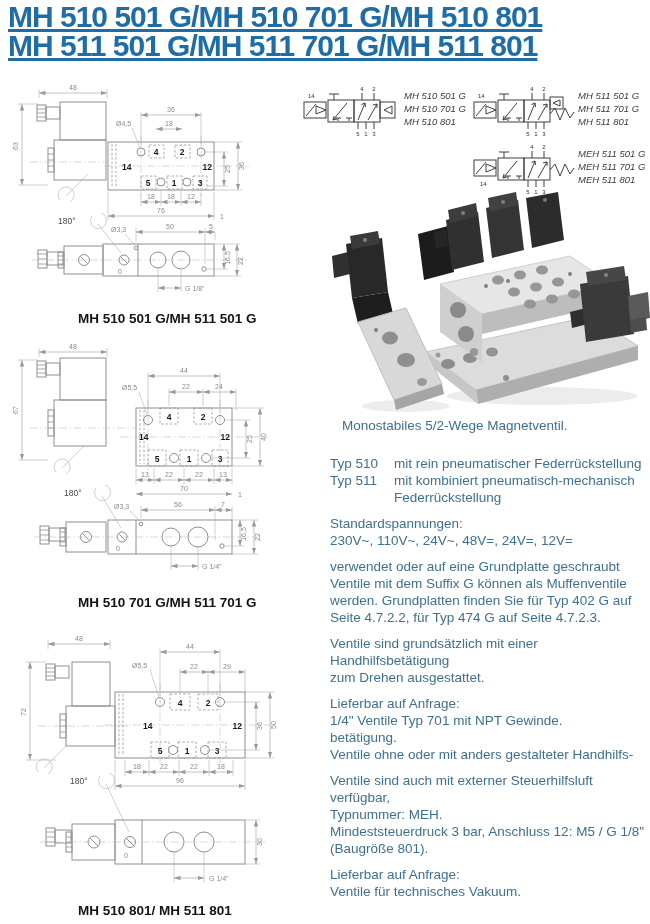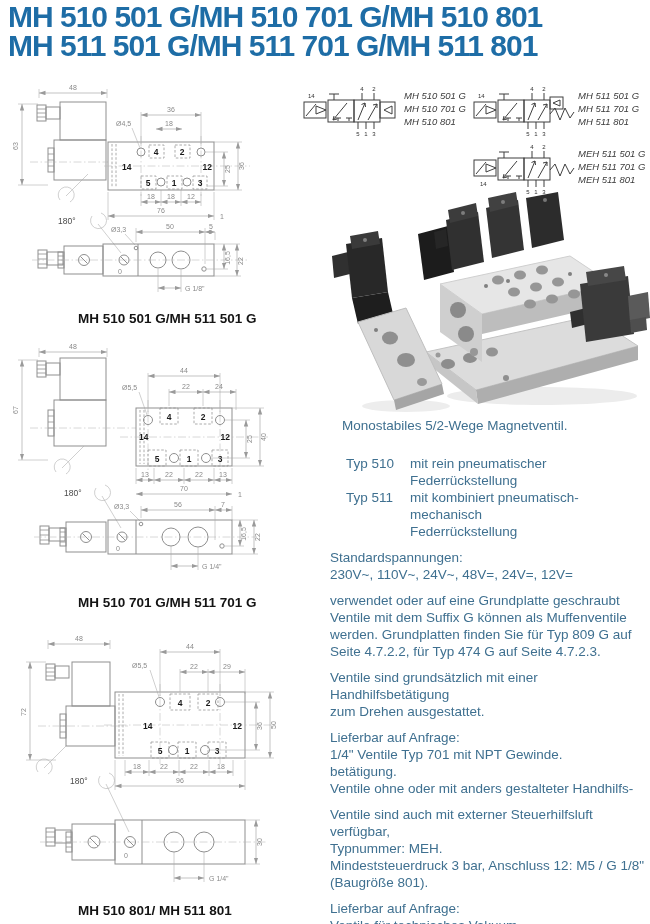--- a/index.html
+++ b/index.html
@@ -1,18 +1,18 @@
 <!DOCTYPE html>
 <html><head>
 <meta charset="utf-8">
 <style>
   html,body{margin:0;padding:0;background:#ffffff;}
   body{width:650px;height:924px;position:relative;font-family:"Liberation Sans",sans-serif;overflow:hidden;}
   .page{position:absolute;inset:0;background:#fff;}
-  .title{position:absolute;left:8px;top:2px;color:#1e6da6;font-weight:bold;font-size:30px;line-height:29px;letter-spacing:-1px;white-space:nowrap;}
+  .title{position:absolute;left:8px;top:2px;color:#1e6da6;font-weight:bold;font-size:30px;line-height:29px;letter-spacing:-1px;white-space:nowrap;text-decoration:underline;}
   .caption{position:absolute;font-size:13.5px;font-weight:bold;color:#141414;letter-spacing:0;padding-left:16px;}
   svg{position:absolute;}
   
   .ln{stroke:#8f8f8f;stroke-width:1;fill:none}
   .lt{stroke:#a8a8a8;stroke-width:.55;fill:none}
   .cl{stroke:#b8b8b8;stroke-width:.55;fill:none;stroke-dasharray:8 2.5 1.5 2.5}
   .dash{stroke:#989898;stroke-width:.8;fill:none;stroke-dasharray:2.6 1.8}
   .dim{stroke:#9a9a9a;stroke-width:.6;fill:none;marker-start:url(#ar);marker-end:url(#ar)}
   .hat{stroke:#8f8f8f;stroke-width:.8;fill:none}
   text.d{font-family:"Liberation Sans",sans-serif;font-size:7px;fill:#8a8a8a}
@@ -20,21 +20,21 @@
   text.r{font-family:"Liberation Sans",sans-serif;font-size:8.5px;fill:#4a4a4a}
   
   .sym{stroke:#3f3f3f;stroke-width:1;fill:none}
   text.symt{font-family:"Liberation Sans",sans-serif;font-size:6px;fill:#333}
   text.syml{font-family:"Liberation Sans",sans-serif;font-size:9.5px;font-style:italic;fill:#3a3a3a}
   
   .info{position:absolute;left:330px;top:417px;width:320px;color:#3f7090;font-size:13.5px;line-height:17px;}
   .block{margin:0 0 9px 0;}
   .block.big{margin-bottom:21px;margin-left:12px;}
   .trow{display:flex;}
-  .tname{width:64px;flex:none;margin-left:16px;}
+  .tname{width:64px;flex:none;}
 </style>
 </head>
 <body>
 
 <div class="page">
 
   <div class="title">
     <div>MH 510 501 G/MH 510 701 G/MH 510 801</div>
     <div>MH 511 501 G/MH 511 701 G/MH 511 801</div>
   </div>
@@ -515,21 +515,21 @@
     </div>
 
     <div class="block">
       <div>Standardspannungen:</div>
       <div>230V~, 110V~, 24V~, 48V=, 24V=, 12V=</div>
     </div>
 
     <div class="block">
       <div>verwendet oder auf eine Grundplatte geschraubt</div>
       <div>Ventile mit dem Suffix G können als Muffenventile</div>
-      <div>werden. Grundplatten finden Sie für Typ 809 G auf</div>
+      <div>werden. Grundplatten finden Sie für Typ 402 G auf</div>
       <div>Seite 4.7.2.2, für Typ 474 G auf Seite 4.7.2.3.</div>
     </div>
 
     <div class="block">
       <div>Ventile sind grundsätzlich mit einer Handhilfsbetätigung</div>
       <div>zum Drehen ausgestattet.</div>
     </div>
 
     <div class="block">
       <div>Lieferbar auf Anfrage:</div>

